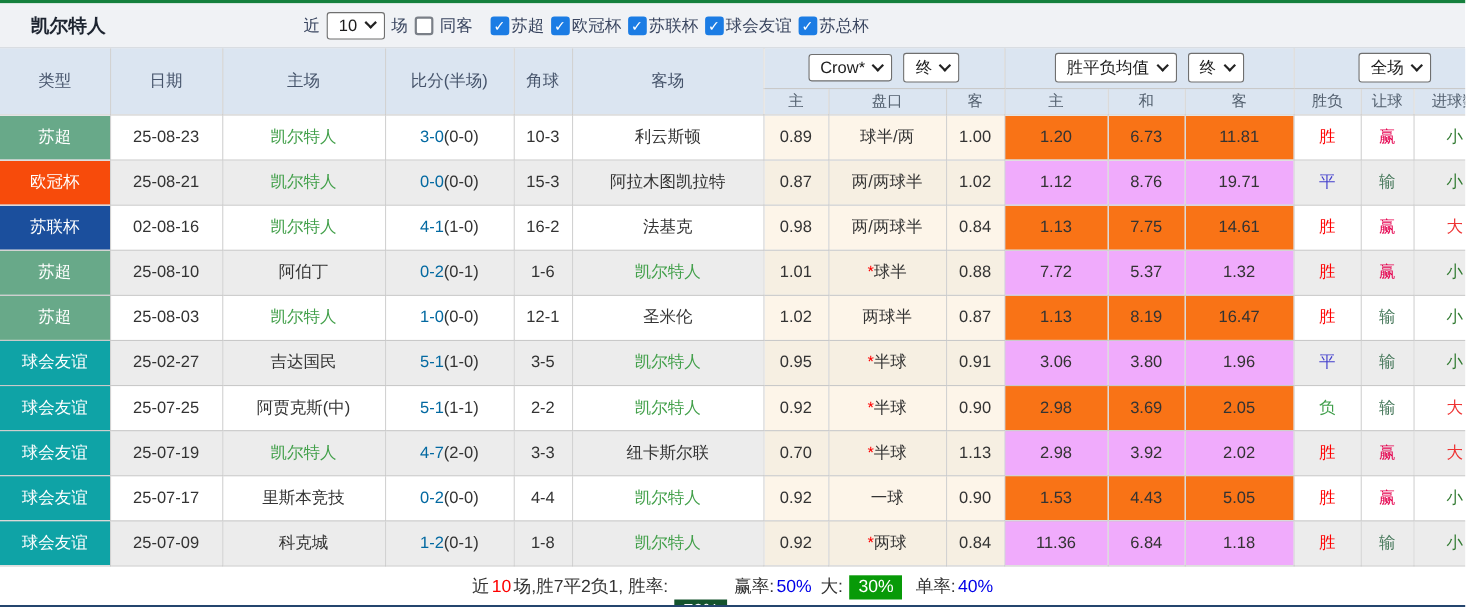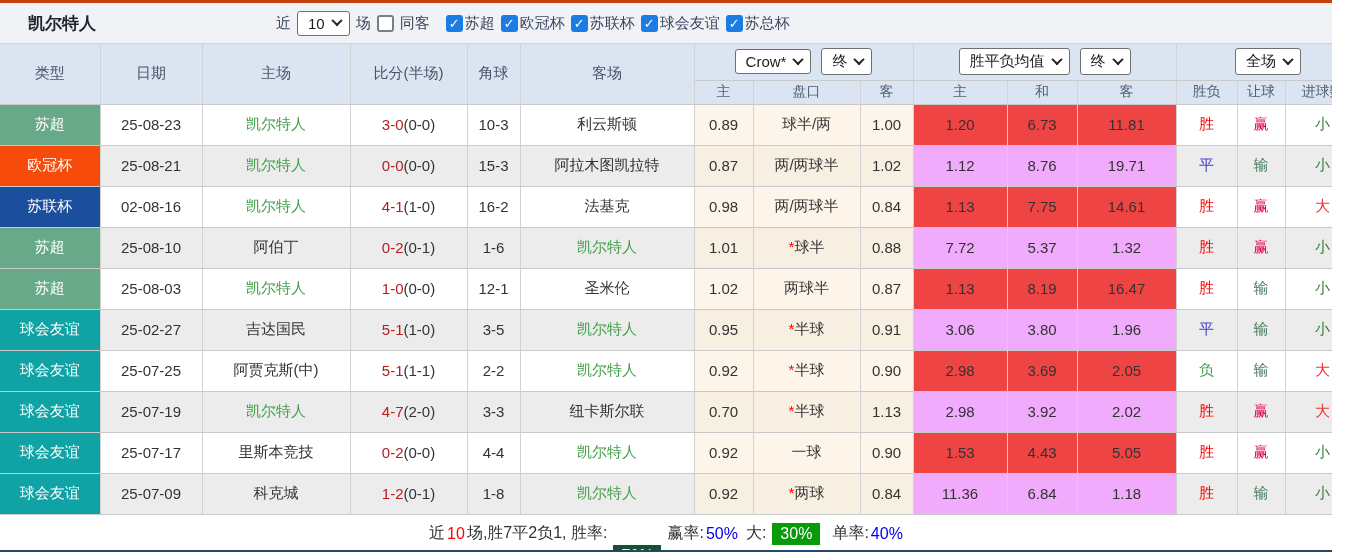--- a/index.html
+++ b/index.html
@@ -1,18 +1,18 @@
 <!DOCTYPE html>
 <html><head>
 <meta charset="utf-8">
 <style>
   * { margin:0; padding:0; box-sizing:border-box; }
   html,body { background:#fff; }
   body { font-family:"Liberation Sans","DejaVu Sans",sans-serif; }
-  .page{ width:1332px; height:552px; overflow:hidden; border-top:3px solid #c2410c;
+  .page{ width:1332px; height:552px; overflow:hidden; border-top:3px solid #15803d;
          border-bottom:2px solid #24456e; background:#fff; }
   
   .topbar{ height:41px; background:#f0f2f5; border-bottom:1px solid #cfd4da;
            display:flex; align-items:center; }
   .title{ font-size:17px; font-weight:bold; color:#1d2430; margin-left:28px; white-space:nowrap; }
   .controls{ display:flex; align-items:center; margin-left:180px; font-size:15px; color:#3a4660; gap:6px; white-space:nowrap;}
   .sel{ display:inline-flex; align-items:center; gap:8px; background:#fff; border:1px solid #6f6f6f;
         border-radius:3px; padding:3px 8px 3px 10px; font-size:15px; color:#1c1c1c; cursor:default;}
   .chev{ width:8px; height:8px; border-right:2px solid #222; border-bottom:2px solid #222;
          transform:rotate(45deg) translate(-1px,-1px); margin-top:-2px; }
@@ -27,25 +27,25 @@
          border-bottom:1px solid #c9c9c9; overflow:hidden; white-space:nowrap; }
   thead th{ background:#dbe5f1; color:#46546b; font-weight:normal; }
   tr.hrow-a th{ height:36px; font-size:15px; }
   tr.hrow-b th{ height:24px; font-size:14px; color:#53606f; }
   .grp-sel{ display:inline-flex; gap:10px; align-items:center; justify-content:center; }
   tbody td{ height:41px; font-size:15px; color:#333; }
   tr.odd .c-plain{ background:#fff; }
   tr.even .c-plain{ background:#ececec; }
   tr.odd .c-cream{ background:#fdf5e9; }
   tr.even .c-cream{ background:#f6efe2; }
-  tr.odd .c-blue{ background:#ef4444; }
+  tr.odd .c-blue{ background:#f97316; }
   tr.even .c-blue{ background:#f0abfc; }
   td.type{ color:#fff; font-size:15px; }
   .tgreen{ color:#43a04b; }
-  .score-main{ color:#b91c1c; }
+  .score-main{ color:#0369a1; }
   .star{ color:#fe0000; }
   
   .footer{ height:38px; display:flex; align-items:center; justify-content:center;
            font-size:16px; color:#333; gap:2px; white-space:nowrap;}
   .pctbox{ color:#fff; padding:2px 8px; display:inline-block; margin:0 4px; }
   .blue{ color:#0000e8; }
   .red{ color:#fe0000; }
 </style>
 </head>
 <body>

